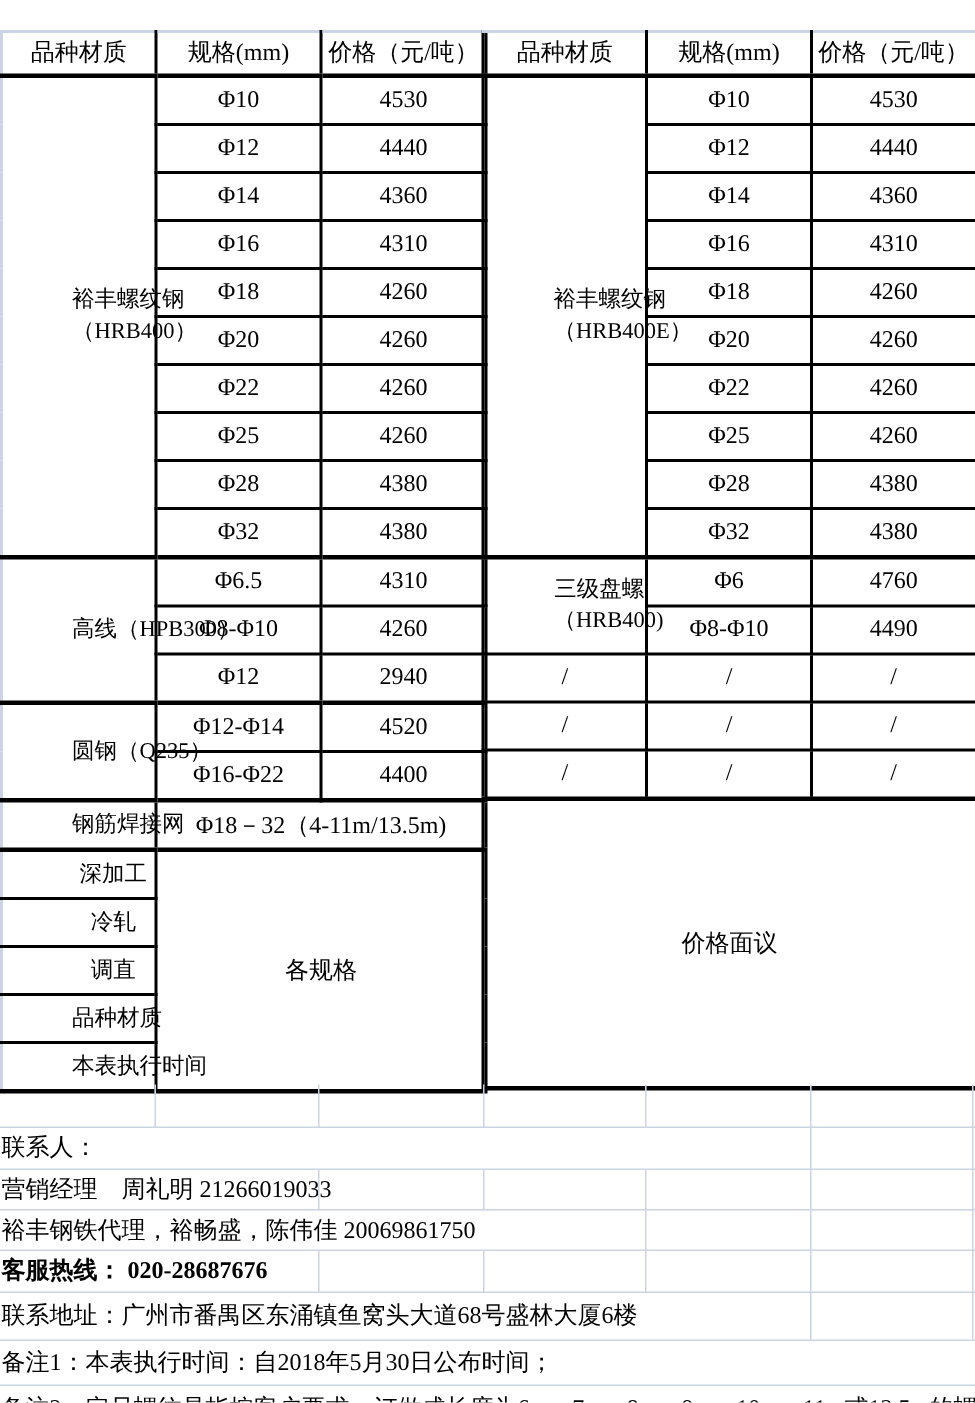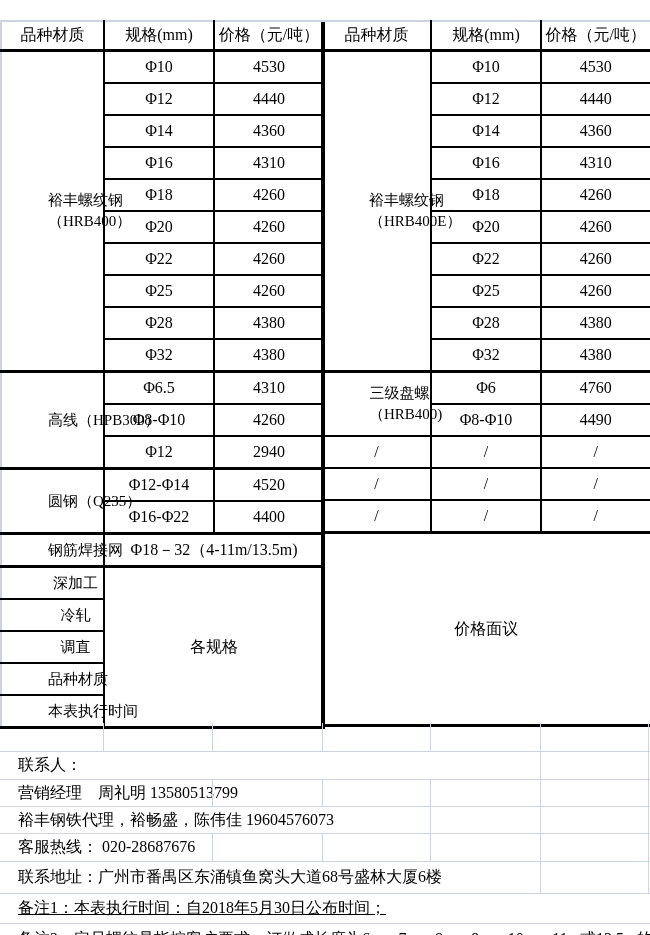--- a/index.html
+++ b/index.html
@@ -27,21 +27,21 @@
   .tbl td.hdr{height:27px;border-top:2px solid var(--grid);border-bottom:3px solid var(--ink);}
   .tbl td.sec{border-top:3px solid var(--ink);}
   .tbl td.edge-left{border-left:2px solid var(--grid);}
   .tbl td.edge-right{border-right:3px solid var(--ink);}
   .tbl td.edge-bottom{border-bottom:3px solid var(--ink);border-radius:31px;}
   .tbl td.lbl{font-size:15px;line-height:1.4;padding-left:46px;}
   .footer-row{
     position:absolute;left:0;width:650px;box-sizing:border-box;
     border-bottom:1px solid var(--grid);
     display:flex;align-items:center;
-    font-size:16px;padding-left:18px;white-space:nowrap;
+    font-size:16px;padding-left:1px;white-space:nowrap;
   }
   .vgrid{position:absolute;width:1px;background:var(--grid);}
 </style>
 </head>
 <body>
 
 <div class="sheet">
   <table class="tbl" id="left-table">
     <colgroup>
         <col style="width:103px">
@@ -217,25 +217,25 @@
           <td class="edge-right">/</td>
         </tr>
         <tr>
           <td colspan="3" class="sec edge-right edge-bottom" style="height: 190px;">价格面议</td>
         </tr>
       </tbody>
   </table>
   <div id="footer-section">
       <div class="footer-row" style="top: 703px; height: 29px;"></div>
       <div class="footer-row" style="top: 732px; height: 28px;">联系人：</div>
-      <div class="footer-row" style="top: 760px; height: 27px;">营销经理　周礼明 13580513799</div>
-      <div class="footer-row" style="top: 787px; height: 27px;">裕丰钢铁代理，裕畅盛，陈伟佳 19604576073</div>
-      <div class="footer-row" style="top: 814px; height: 28px;">客服热线： 020-28687676</div>
+      <div class="footer-row" style="top: 760px; height: 27px;">营销经理　周礼明 21266019033</div>
+      <div class="footer-row" style="top: 787px; height: 27px;">裕丰钢铁代理，裕畅盛，陈伟佳 20069861750</div>
+      <div class="footer-row" style="top: 814px; height: 28px; font-weight: bold;">客服热线： 020-28687676</div>
       <div class="footer-row" style="top: 842px; height: 32px; text-align: center;">联系地址：广州市番禺区东涌镇鱼窝头大道68号盛林大厦6楼</div>
-      <div class="footer-row" style="top: 874px; height: 30px; text-decoration: underline;">备注1：本表执行时间：自2018年5月30日公布时间；</div>
+      <div class="footer-row" style="top: 874px; height: 30px;">备注1：本表执行时间：自2018年5月30日公布时间；</div>
       <div class="footer-row" style="top: 904px; height: 31px;">备注2：定尺螺纹是指按客户要求，订做成长度为6m、7m、8m、9m、10m、11m或13.5m的螺纹。</div>
     </div>
   <div id="gridlines">
       <div class="vgrid" style="left: 103px; top: 703px; height: 29px;"></div>
       <div class="vgrid" style="left: 212px; top: 703px; height: 29px;"></div>
       <div class="vgrid" style="left: 322px; top: 703px; height: 29px;"></div>
       <div class="vgrid" style="left: 430px; top: 703px; height: 29px;"></div>
       <div class="vgrid" style="left: 540px; top: 703px; height: 171px;"></div>
       <div class="vgrid" style="left: 212px; top: 760px; height: 27px;"></div>
       <div class="vgrid" style="left: 322px; top: 760px; height: 27px;"></div>

